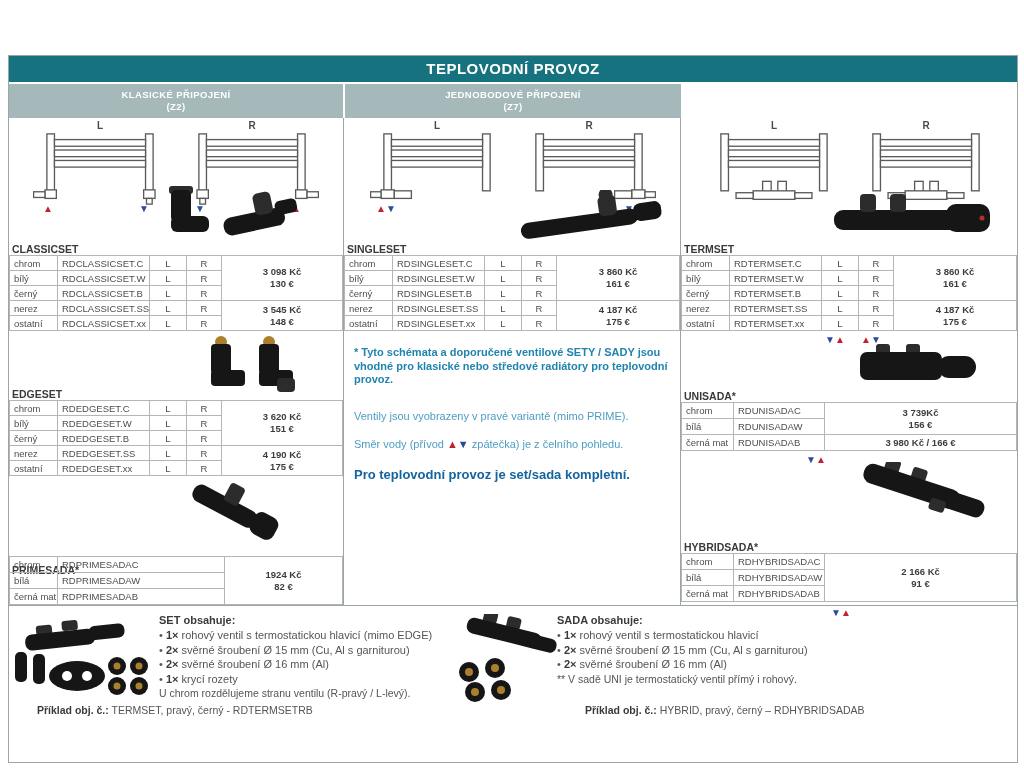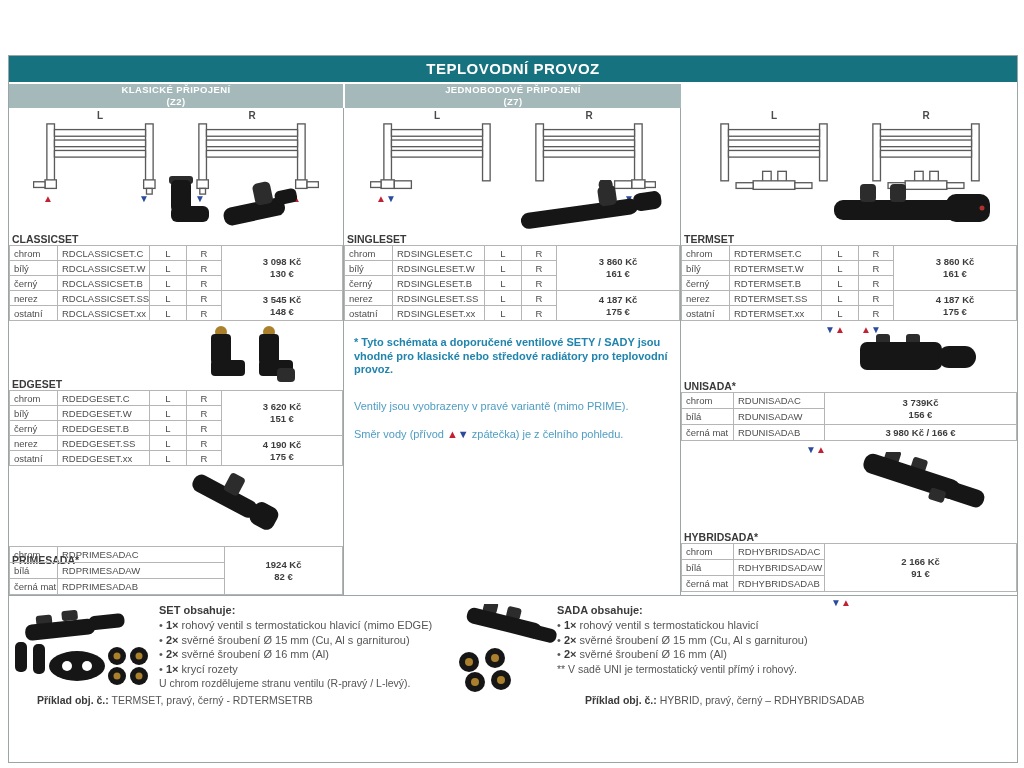--- a/index.html
+++ b/index.html
@@ -2,21 +2,21 @@
 <html><head>
 <meta charset="utf-8">
 <style>
   html,body{margin:0;padding:0;width:1024px;height:768px;background:#fff;
     font-family:"Liberation Sans","DejaVu Sans",sans-serif;overflow:hidden;}
   .doc{position:absolute;left:8px;top:55px;width:1008px;height:706px;
     border:1px solid #9aa5a5;background:#fff;}
   .title-bar{height:26px;background:#16727e;color:#fff;font-weight:bold;
     font-size:15px;letter-spacing:.5px;text-align:center;line-height:26px;}
   .gap{height:2px;background:#fff;}
-  .subheader{display:flex;height:24px;}
+  .subheader{display:flex;height:34px;}
   .subcell{background:#a5b8ba;color:#fff;font-weight:bold;font-size:9.5px;
     letter-spacing:.4px;text-align:center;display:flex;flex-direction:column;
     justify-content:center;line-height:12px;border-right:2px solid #fff;}
   .subcell:last-child{border-right:none;}
   .sc1{width:334px;} .sc2{width:336px;} .sc3{flex:1;}
   .main{display:flex;height:487px;}
   .col{position:relative;}
   .col1{width:334px;border-right:1px solid #9aa5a5;}
   .col2{width:336px;border-right:1px solid #9aa5a5;}
   .col3{flex:1;position:relative;}
@@ -364,20 +364,21 @@
           <td class="lr">R</td>
         </tr>
       </tbody>
         </table>
 
       <div class="note note1" style="top:228px;">* Tyto schémata a doporučené ventilové SETY / SADY jsou vhodné pro klasické nebo středové radiátory pro teplovodní provoz.</div>
       <div class="note note23" style="top:292px;">Ventily jsou vyobrazeny v pravé variantě (mimo PRIME).</div>
       <div class="note note23" style="top:320px;">
         <span>Směr vody (přívod </span><span class="tri-red">▲</span><span class="tri-blue">▼</span><span> zpátečka) je z čelního pohledu.</span>
       </div>
+      <div class="note note4" style="top:350px;">Pro teplovodní provoz je set/sada kompletní.</div>
     </div>
 
     <div class="col col3">
 
       <div class="diag" style="left:26px;">
         <div class="diag-label">L</div>
         <svg class="rad" width="134" height="74" viewBox="0 0 140 78">
           <rect class="pipe" x="14" y="2" width="8" height="60"></rect>
             <rect class="pipe" x="118" y="2" width="8" height="60"></rect>
           <rect class="tube" x="22" y="8" width="96" height="7"></rect>

